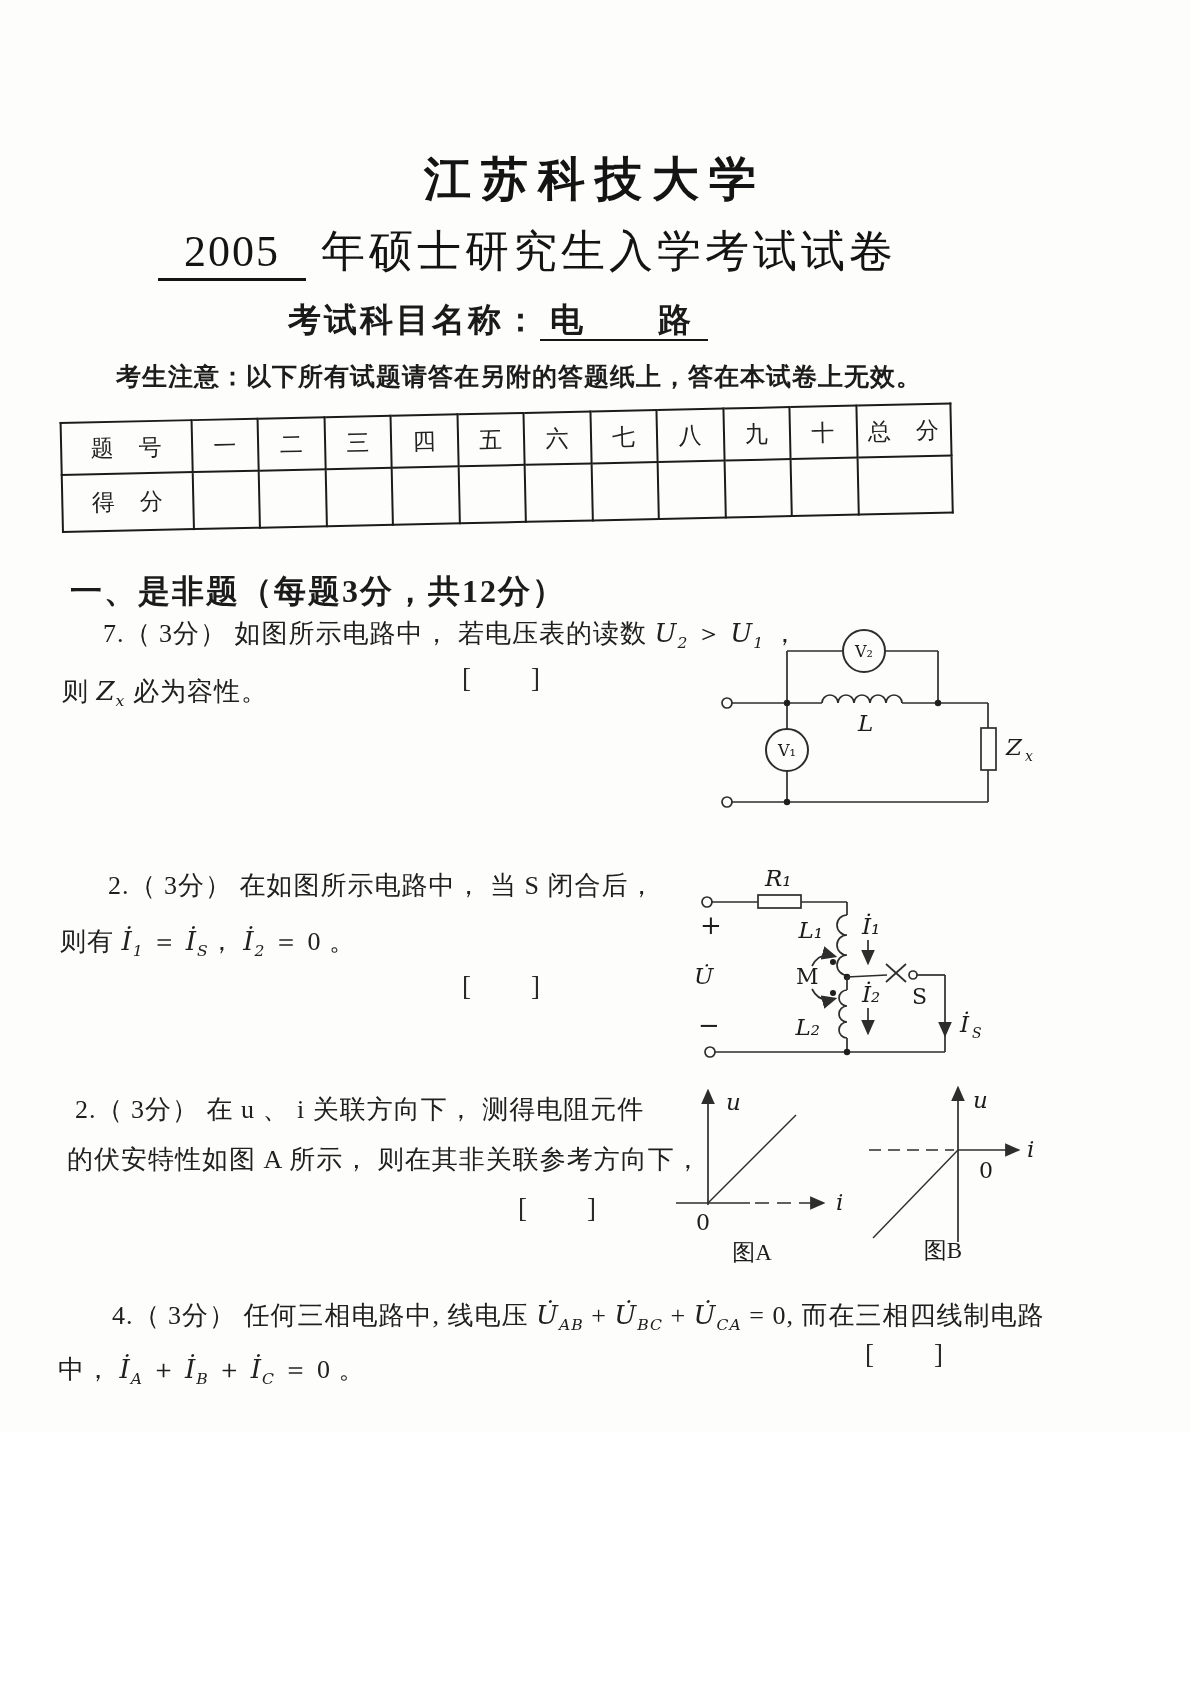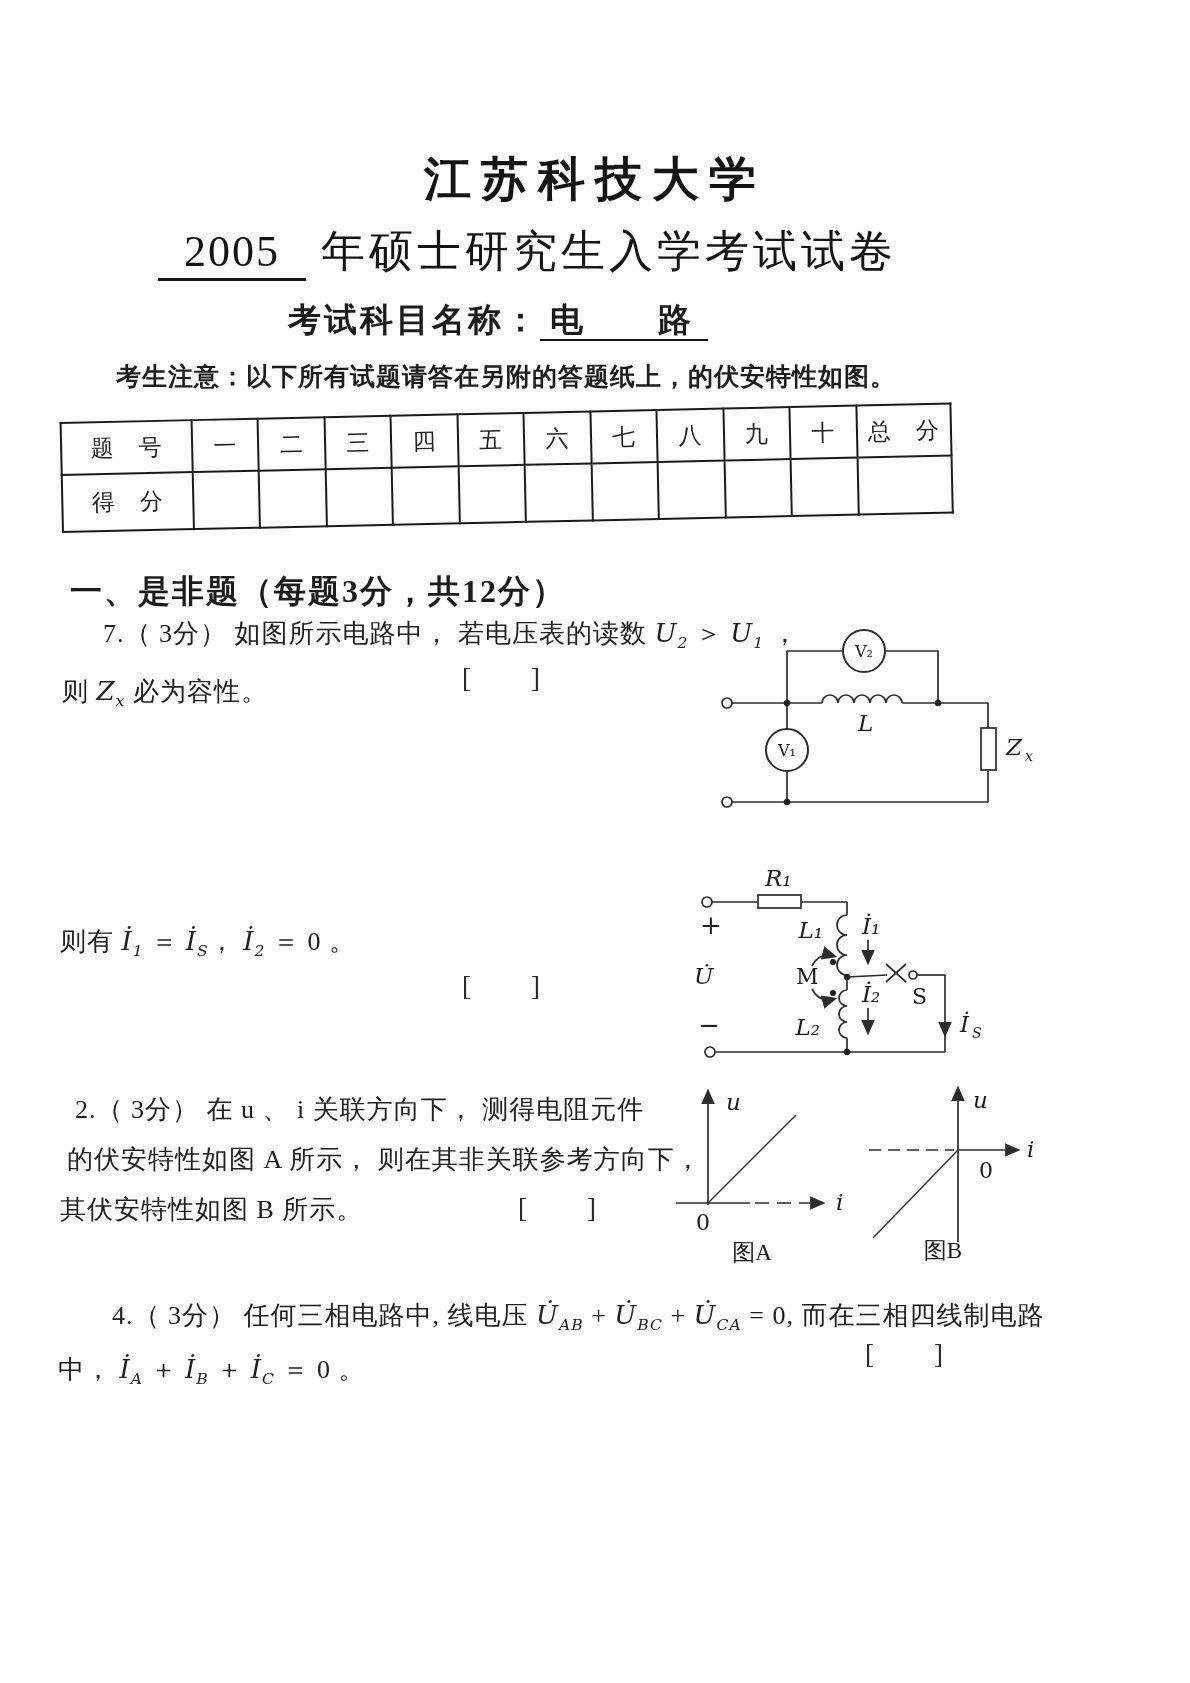--- a/index.html
+++ b/index.html
@@ -59,21 +59,21 @@
 
   <div class="exam-title">
     <span class="year">2005</span><span> 年硕士研究生入学考试试卷</span>
   </div>
 
   <div class="subject">
     <span>考试科目名称：</span><span class="subject-value">电　　路</span>
   </div>
 
   <div class="notice">
-    <span>考生注意：</span><span>以下所有试题请答在另附的答题纸上，的伏安特性如图。</span>
+    <span>考生注意：</span><span>以下所有试题请答在另附的答题纸上，答在本试卷上无效。</span>
   </div>
 
   <table class="score-table">
     <tbody>
         <tr>
       <td class="c0">题　号</td>
       <td class="cn">一</td>
       <td class="cn">二</td>
       <td class="cn">三</td>
       <td class="cn">四</td>
@@ -145,20 +145,21 @@
     <line x1="87" y1="88" x2="87" y2="114"></line>
     <circle class="meter" cx="87" cy="135" r="21"></circle>
     <text class="meter-txt" x="87" y="141" text-anchor="middle">V₁</text>
     <line x1="87" y1="156" x2="87" y2="187"></line>
 
     <circle class="dot" cx="87" cy="88" r="3.2"></circle>
     <circle class="dot" cx="238" cy="88" r="3.2"></circle>
     <circle class="dot" cx="87" cy="187" r="3.2"></circle>
   </svg>
 
+  <div class="q-line" style="top:868px;left:108px;">2.（ 3分）  在如图所示电路中，  当 S 闭合后，</div>
   <div class="q-line" style="top:924px;left:60px;">
     <span>则有 </span><span class="var">İ</span><sub>1</sub><span> ＝ </span><span class="var">İ</span><sub>S</sub><span>，   </span><span class="var">İ</span><sub>2</sub><span> ＝ 0 。</span>
   </div>
   <div class="bracket" style="top:968px;left:462px;">[　　]</div>
 
   <svg class="cir" style="left:690px;top:862px;" width="320" height="200" viewBox="0 0 320 200">
     <defs>
       <marker id="ah2" markerWidth="9" markerHeight="8" refX="7" refY="4" orient="auto">
         <path d="M0,0 L9,4 L0,8 z" style="fill:#2d2d2d;stroke:none;"></path>
       </marker>
@@ -205,21 +206,20 @@
     <circle class="dot" cx="143" cy="131" r="3"></circle>
     <path d="M122,104 Q129,90 144,94" marker-end="url(#ah2)"></path>
     <path d="M122,127 Q129,141 144,137" marker-end="url(#ah2)"></path>
 
     <line x1="25" y1="190" x2="255" y2="190"></line>
     <circle class="dot" cx="157" cy="190" r="3.2"></circle>
   </svg>
 
   <div class="q-line" style="top:1092px;left:75px;">2.（ 3分）  在 u 、  i 关联方向下，  测得电阻元件</div>
   <div class="q-line" style="top:1142px;left:67px;">的伏安特性如图 A 所示，  则在其非关联参考方向下，</div>
-  <div class="q-line" style="top:1192px;left:60px;">其伏安特性如图 B 所示。</div>
   <div class="bracket" style="top:1190px;left:518px;">[　　]</div>
 
   <svg class="cir" style="left:660px;top:1080px;" width="200" height="195" viewBox="0 0 200 195">
     <defs>
       <marker id="ah3" markerWidth="9" markerHeight="8" refX="7" refY="4" orient="auto">
         <path d="M0,0 L9,4 L0,8 z" style="fill:#2d2d2d;stroke:none;"></path>
       </marker>
     </defs>
     <line x1="48" y1="125" x2="48" y2="12" marker-end="url(#ah3)"></line>
     <text class="lbl" x="66" y="30">u</text>

